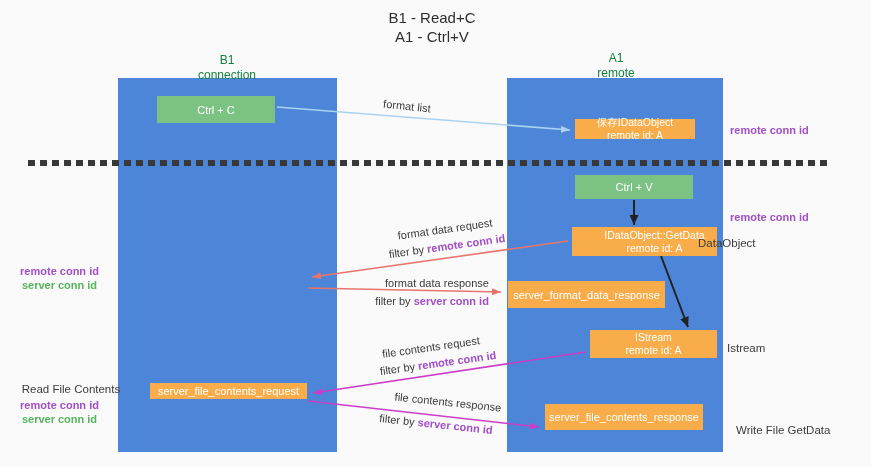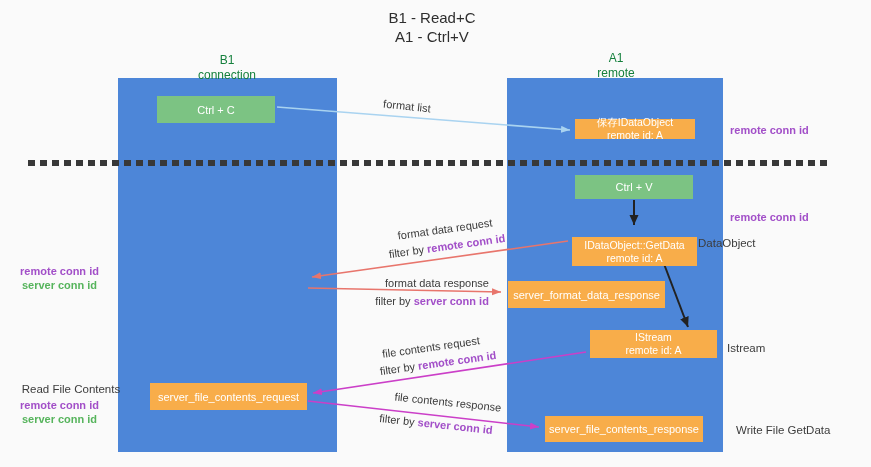--- a/index.html
+++ b/index.html
@@ -93,40 +93,40 @@
 
   <div class="node orange" style="left:575px;top:119px;width:120px;height:20px;">
     <div class="l1">保存IDataObject</div>
     <div class="l2">remote id: A</div>
   </div>
 
   <div class="node green" style="left:575px;top:175px;width:118px;height:24px;">
     <div class="single">Ctrl + V</div>
   </div>
 
-  <div class="node orange" style="left:572px;top:237px;width:125px;height:29px;">
+  <div class="node orange" style="left:572px;top:227px;width:125px;height:29px;padding-left:20px;">
     <div class="l1">IDataObject::GetData</div>
     <div class="l2">remote id: A</div>
   </div>
 
 
   <div class="node orange" style="left:508px;top:281px;width:157px;height:27px;">
     <div class="single">server_format_data_response</div>
   </div>
 
   <div class="node orange" style="left:590px;top:330px;width:127px;height:28px;">
     <div class="l1">IStream</div>
     <div class="l2">remote id: A</div>
   </div>
 
-  <div class="node orange" style="left:150px;top:383px;width:157px;height:27px;">
+  <div class="node orange" style="left:150px;top:383px;width:157px;height:16px;">
     <div class="single">server_file_contents_request</div>
   </div>
 
-  <div class="node orange" style="left:545px;top:416px;width:158px;height:26px;">
+  <div class="node orange" style="left:545px;top:404px;width:158px;height:26px;">
     <div class="single">server_file_contents_response</div>
   </div>
 
   <div class="edge-label" style="left:407px;top:106px;transform:translate(-50%,-50%) rotate(6deg);">format list</div>
 
   <div class="edge-label" style="left:445px;top:229px;transform:translate(-50%,-50%) rotate(-8deg);">format data request</div>
   <div class="edge-label" style="left:447px;top:246px;transform:translate(-50%,-50%) rotate(-8deg);"><span>filter by </span><span class="purple">remote conn id</span></div>
 
   <div class="edge-label" style="left:437px;top:283px;transform:translate(-50%,-50%);">format data response</div>
   <div class="edge-label" style="left:432px;top:301px;transform:translate(-50%,-50%);"><span>filter by </span><span class="purple">server conn id</span></div>

